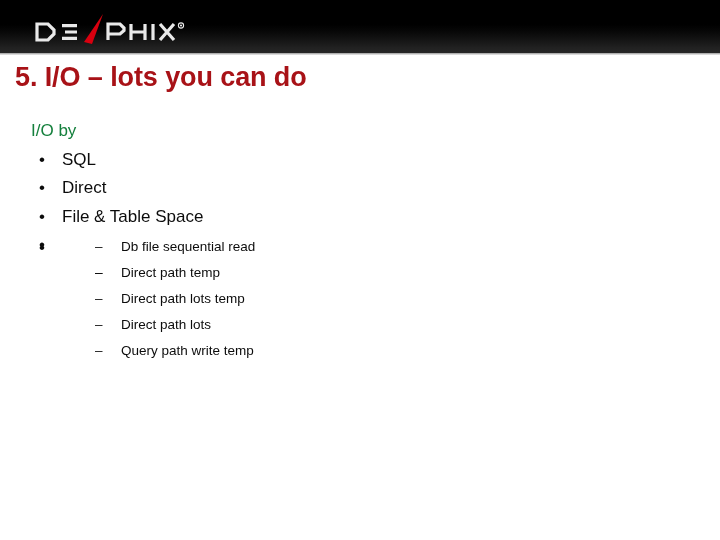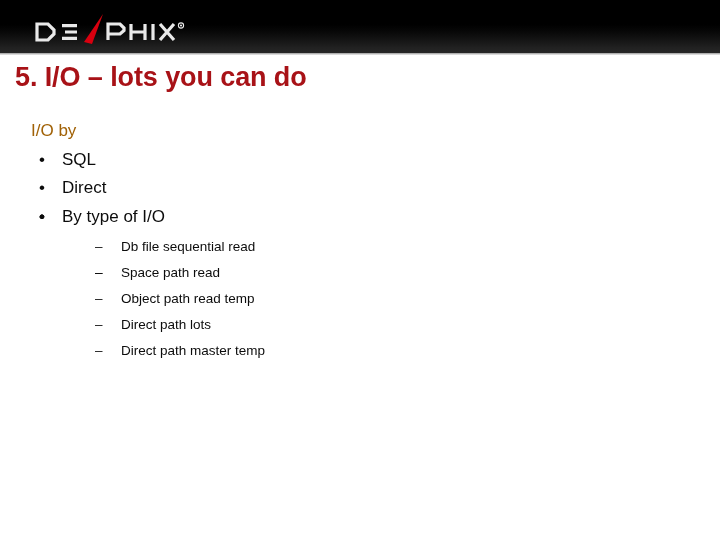--- a/index.html
+++ b/index.html
@@ -70,21 +70,21 @@
 
   
   .body-block {
     position: absolute;
     left: 31px;
     top: 117px;
     width: 660px;
   }
   .intro-line {
     font-size: 17px;
-    color: #a16207;
+    color: #15803d;
     line-height: 28.6px;
     white-space: nowrap;
   }
   ul.level1 {
     list-style: none;
     margin: 0;
     padding: 0;
   }
   ul.level1 > li {
     position: relative;
@@ -188,53 +188,53 @@
         <span>SQL</span>
       </li>
 
       <li>
         <span class="b1-dot">•</span>
         <span>Direct</span>
       </li>
 
       <li>
         <span class="b1-dot">•</span>
-      </li>
-
-      <li>
-        <span class="b1-dot">•</span>
-      </li>
-
-      <li>
-        <span class="b1-dot">•</span>
-        <span>By type of I/O</span>
+        <span>File  &amp; Table Space</span>
+      </li>
+
+      <li>
+        <span class="b1-dot">•</span>
+      </li>
+
+      <li>
+        <span class="b1-dot">•</span>
 
         <ul class="level2">
           <li>
             <span class="b2-dash">–</span>
             <span>Db file sequential read</span>
           </li>
           <li>
             <span class="b2-dash">–</span>
           </li>
           <li>
             <span class="b2-dash">–</span>
-            <span>Space path read</span>
-          </li>
-          <li>
-            <span class="b2-dash">–</span>
-            <span>Object path read temp</span>
+            <span>Direct path temp</span>
+          </li>
+          <li>
+            <span class="b2-dash">–</span>
+            <span>Direct path lots temp</span>
           </li>
           <li>
             <span class="b2-dash">–</span>
             <span>Direct path lots</span>
           </li>
           <li>
             <span class="b2-dash">–</span>
-            <span>Direct path master temp</span>
+            <span>Query path write temp</span>
           </li>
         </ul>
       </li>
 
     </ul>
   </div>
 
   <div class="footer-rule"></div>
 
 </div>

